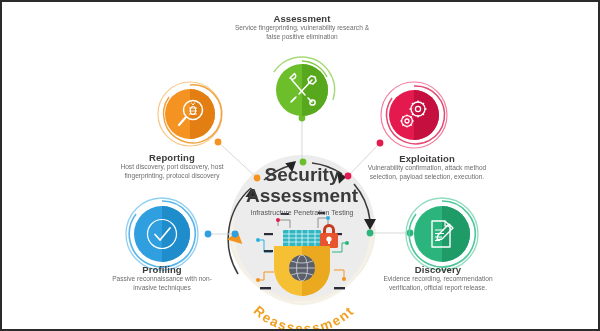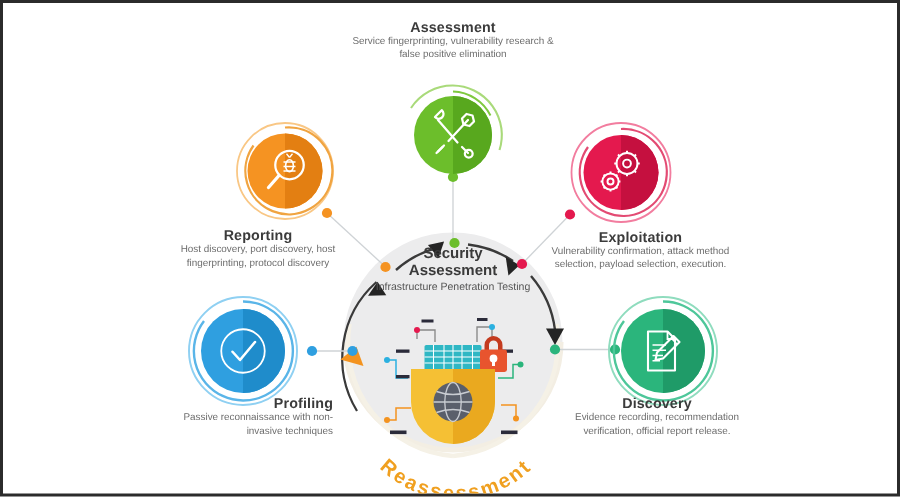--- a/index.html
+++ b/index.html
@@ -5,21 +5,21 @@
   html,body{margin:0;padding:0;background:#ffffff;}
   body{width:600px;height:331px;overflow:hidden;
        font-family:"Liberation Sans", sans-serif;}
   #frame{position:relative;width:600px;height:331px;box-sizing:border-box;
          border:2px solid #2b2b2b;background:#ffffff;overflow:hidden;}
   #stage{position:absolute;inset:0;}
   svg.layer{position:absolute;left:0;top:0;width:600px;height:331px;}
   .node-title{font-weight:bold;font-size:9.5px;color:#3b3b3b;letter-spacing:.1px;}
   .node-desc{font-size:6.6px;color:#6d6d6d;line-height:1.35;}
   .lbl{position:absolute;text-align:center;}
-  .center-title{font-size:10px;font-weight:bold;color:#3a3a3a;line-height:1.12;text-align:center;}
+  .center-title{font-size:19px;font-weight:bold;color:#3a3a3a;line-height:1.12;text-align:center;}
   .center-sub{font-size:7px;color:#555;text-align:center;margin-top:2px;}
   .centerbox{position:absolute;left:215px;top:162px;width:170px;}
 </style>
 </head>
 <body>
 
 <div id="frame">
  <div id="stage">
 
   <svg class="layer" viewBox="0 0 600 331">
@@ -222,21 +222,21 @@
   </svg>
 
   <div class="centerbox">
     <div class="center-title">
       <div>Security</div>
       <div>Assessment</div>
     </div>
     <div class="center-sub">Infrastructure Penetration Testing</div>
   </div>
 
-  <div class="lbl" style="left:100px;top:262px;width:120px;text-align:right;">
+  <div class="lbl" style="left:100px;top:262px;width:120px;">
     <div class="node-title">Profiling</div>
     <div class="node-desc">Passive reconnaissance with non-invasive techniques</div>
   </div>
 
   <div class="lbl" style="left:115px;top:150px;width:110px;">
     <div class="node-title">Reporting</div>
     <div class="node-desc">Host discovery, port discovery, host fingerprinting, protocol discovery</div>
   </div>
 
   <div class="lbl" style="left:231px;top:11px;width:138px;">

